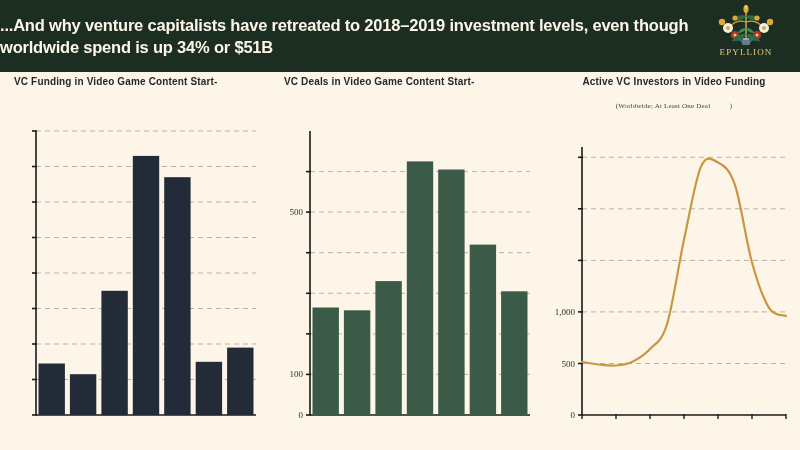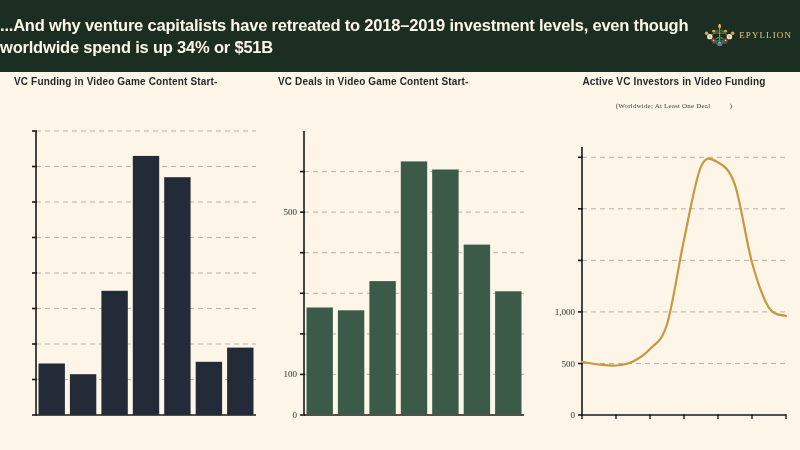--- a/index.html
+++ b/index.html
@@ -29,36 +29,36 @@
     font-weight:bold;
     font-size:16.5px;
     line-height:1.35;
     letter-spacing:-0.2px;
     padding-left:0;
     width:690px;
   }
   .logo-wrap {
     position:absolute; right:8px; top:2px;
     width:92px; height:66px;
-    display:flex; flex-direction:row;
+    display:flex; flex-direction:column;
     align-items:center; justify-content:flex-start;
   }
   .logo-art { width:72px; height:46px; display:block; }
   .logo-word {
     color:#e8c880;
     font-family:"Liberation Serif", serif;
     font-size:9px;
     letter-spacing:1.1px;
     margin-top:-1px;
   }
 
   
   .panel { position:absolute; top:76px; }
   #panel-1 { left:14px;  width:262px; }
-  #panel-2 { left:278px; width:262px; }
+  #panel-2 { left:284px; width:262px; }
   #panel-3 { left:552px; width:244px; }
 
   .panel-title {
     font-family:Liberation Sans, sans-serif;
     font-weight:bold;
     font-size:10px;
     color:#23292b;
     letter-spacing:0.15px;
     white-space:nowrap;
     overflow:hidden;

